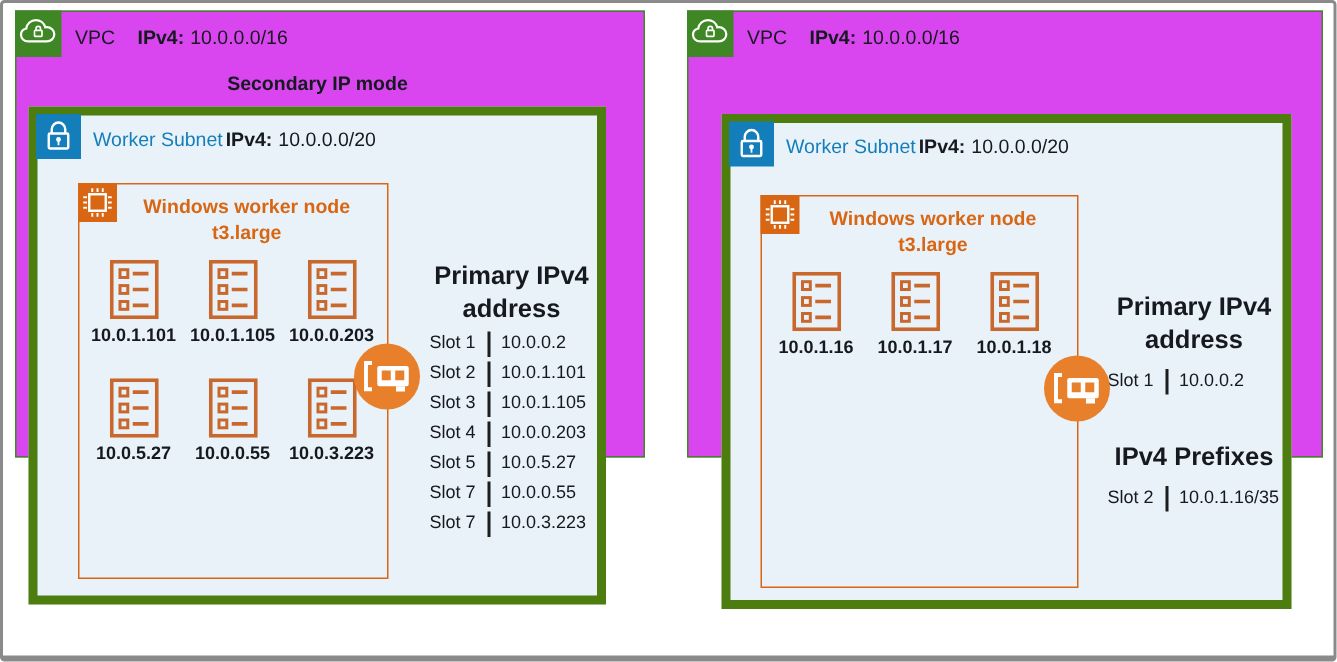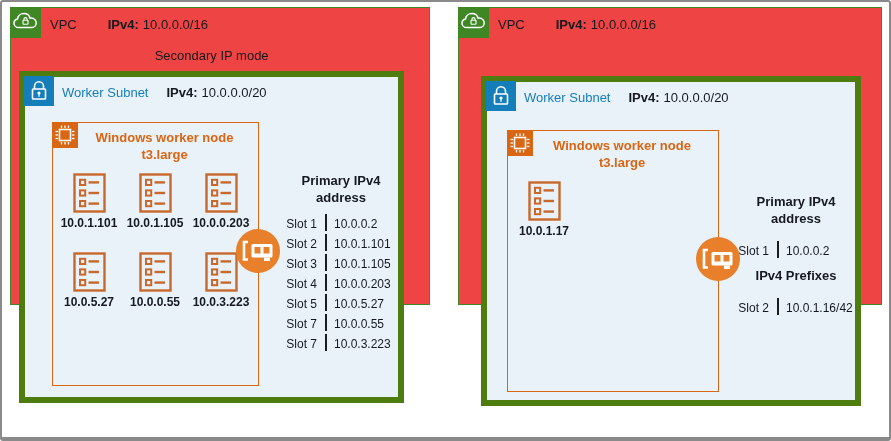--- a/index.html
+++ b/index.html
@@ -3,46 +3,46 @@
 <meta charset="utf-8">
 <style>
   html,body { margin:0; padding:0; }
   body {
     width:891px; height:441px; position:relative; background:#ffffff;
     font-family:"Liberation Sans", sans-serif; color:#16191F; overflow:hidden;
   }
   .frame { position:absolute; inset:0; border:2px solid #8a8a8a; border-bottom-width:4px;
            border-radius:3px; box-sizing:border-box; pointer-events:none; }
 
-  .panel { position:absolute; top:7px; height:298px; background:#ef4444;
+  .panel { position:absolute; top:7px; height:298px; background:#d946ef;
            border:1px solid #3F8624; box-sizing:border-box; }
   .panel.p0 { left:10px;  width:420px; }
   .panel.p1 { left:458px; width:424px; }
 
   .vpc-icon { position:absolute; left:-1px; top:-1px; width:31px; height:31px;
               background:#3F8624; display:flex; align-items:center; justify-content:center; }
   .vpc-head { position:absolute; left:39px; top:9px; font-size:13px; white-space:nowrap;
               display:flex; align-items:baseline; }
-  .ip-pair { margin-left:31px; }
+  .ip-pair { margin-left:15px; }
   .ip-pair b { font-weight:bold; }
   .ip-pair .val { margin-left:4px; }
 
   .mode-title { position:absolute; top:40px; left:0; width:96%; text-align:center;
-                font-weight:normal; font-size:13px; }
+                font-weight:bold; font-size:13px; }
 
   .subnet { position:absolute; background:#E9F2F9; border:6px solid #4d7c0f; box-sizing:border-box; }
   .p0 .subnet { left:8px;  top:63px; width:385px; height:332px; }
   .p1 .subnet { left:22px; top:68px; width:380px; height:330px; }
 
   .lock-icon { position:absolute; left:-1px; top:-1px; width:30px; height:30px;
                background:#147EBA; display:flex; align-items:center; justify-content:center; }
   .subnet-head { position:absolute; left:37px; top:8px; font-size:13px; white-space:nowrap;
                  display:flex; align-items:baseline; }
   .subnet-label { color:#147EBA; }
-  .subnet-head .ip-pair { margin-left:18px; }
+  .subnet-head .ip-pair { margin-left:2px; }
 
   .worker { position:absolute; border:1px solid #D86613; }
   .p0 .worker { left:27px; top:45px; width:205px; height:262px; }
   .p1 .worker { left:20px; top:48px; width:210px; height:260px; }
 
   .cpu-icon { position:absolute; left:-1px; top:-1px; width:26px; height:26px;
               background:#D86613; display:flex; align-items:center; justify-content:center; }
   .worker-title { margin:7px 0 0 18px; text-align:center; color:#D86613; font-weight:bold;
                   font-size:13px; line-height:1.3; }
 
@@ -52,28 +52,28 @@
   .pod svg { width:33px; height:40px; display:block; }
   .pod-ip { margin-top:3px; font-weight:bold; font-size:12px; white-space:nowrap; }
 
   .eni { position:absolute; top:106px; right:-22px; width:44px; height:44px;
          background:#E8802B; border-radius:50%; z-index:2;
          display:flex; align-items:center; justify-content:center; }
 
   .slots { position:absolute; font-size:12px; }
   .p0 .slots { left:250px; top:96px;  width:132px; }
   .p1 .slots { left:240px; top:112px; width:138px; }
-  .sect-title { font-weight:bold; font-size:13px; text-align:center; line-height:1.3;
+  .sect-title { font-weight:bold; font-size:17px; text-align:center; line-height:1.3;
                 width:112px; margin:0 auto 4px auto; }
-  .slot-row { display:flex; align-items:flex-end; height:20px; }
+  .slot-row { display:flex; align-items:flex-start; height:20px; }
   .slot-label { width:42px; text-align:right; flex:none; white-space:nowrap; }
   .slot-div { width:2px; height:17px; background:#1d1d1d; margin:0 7px 0 8px; flex:none; }
   .slot-value { white-space:nowrap; }
   .p1 .slot-row { height:22px; }
-  .p1 .sect + .sect { margin-top:10px; }
+  .p1 .sect + .sect { margin-top:26px; }
   .p1 .sect-title { margin-bottom:8px; }
 </style>
 </head>
 <body>
 
 <div class="frame"></div>
 
 <div class="panel p0">
   <div class="vpc-icon">
     <svg width="31" height="31" viewBox="0 0 31 31">
@@ -328,21 +328,49 @@
               <g fill="none" stroke="#C9682C">
                 <rect x="1.5" y="1.5" width="30" height="37" stroke-width="2.4"></rect>
                 <rect x="7" y="6.8" width="5.2" height="5.2" stroke-width="2"></rect>
                 <line x1="15.5" y1="9.4" x2="26" y2="9.4" stroke-width="2.4"></line>
                 <rect x="7" y="17.4" width="5.2" height="5.2" stroke-width="2"></rect>
                 <line x1="15.5" y1="20" x2="26" y2="20" stroke-width="2.4"></line>
                 <rect x="7" y="28" width="5.2" height="5.2" stroke-width="2"></rect>
                 <line x1="15.5" y1="30.6" x2="26" y2="30.6" stroke-width="2.4"></line>
               </g>
             </svg>
+          <div class="pod-ip">10.0.1.16</div>
+        </div>
+        <div class="pod">
+          <svg viewBox="0 0 33 40">
+              <g fill="none" stroke="#C9682C">
+                <rect x="1.5" y="1.5" width="30" height="37" stroke-width="2.4"></rect>
+                <rect x="7" y="6.8" width="5.2" height="5.2" stroke-width="2"></rect>
+                <line x1="15.5" y1="9.4" x2="26" y2="9.4" stroke-width="2.4"></line>
+                <rect x="7" y="17.4" width="5.2" height="5.2" stroke-width="2"></rect>
+                <line x1="15.5" y1="20" x2="26" y2="20" stroke-width="2.4"></line>
+                <rect x="7" y="28" width="5.2" height="5.2" stroke-width="2"></rect>
+                <line x1="15.5" y1="30.6" x2="26" y2="30.6" stroke-width="2.4"></line>
+              </g>
+            </svg>
           <div class="pod-ip">10.0.1.17</div>
+        </div>
+        <div class="pod">
+          <svg viewBox="0 0 33 40">
+              <g fill="none" stroke="#C9682C">
+                <rect x="1.5" y="1.5" width="30" height="37" stroke-width="2.4"></rect>
+                <rect x="7" y="6.8" width="5.2" height="5.2" stroke-width="2"></rect>
+                <line x1="15.5" y1="9.4" x2="26" y2="9.4" stroke-width="2.4"></line>
+                <rect x="7" y="17.4" width="5.2" height="5.2" stroke-width="2"></rect>
+                <line x1="15.5" y1="20" x2="26" y2="20" stroke-width="2.4"></line>
+                <rect x="7" y="28" width="5.2" height="5.2" stroke-width="2"></rect>
+                <line x1="15.5" y1="30.6" x2="26" y2="30.6" stroke-width="2.4"></line>
+              </g>
+            </svg>
+          <div class="pod-ip">10.0.1.18</div>
         </div>
       </div>
 
       <div class="eni">
         <svg width="44" height="44" viewBox="0 0 44 44">
           <path d="M12 13 H8 V30.5 H12" fill="none" stroke="#fff" stroke-width="2.6"></path>
           <rect x="15.5" y="15" width="21" height="13.5" rx="1.5" fill="#fff"></rect>
           <rect x="18.5" y="18" width="6" height="6.5" fill="#E8802B"></rect>
           <rect x="27.5" y="18" width="6" height="6.5" fill="#E8802B"></rect>
           <rect x="28" y="28.5" width="6" height="3.5" fill="#fff"></rect>
@@ -357,18 +385,18 @@
           <span class="slot-label">Slot 1</span>
           <span class="slot-div"></span>
           <span class="slot-value">10.0.0.2</span>
         </div>
       </div>
       <div class="sect">
         <div class="sect-title">IPv4 Prefixes</div>
         <div class="slot-row">
           <span class="slot-label">Slot 2</span>
           <span class="slot-div"></span>
-          <span class="slot-value">10.0.1.16/42</span>
+          <span class="slot-value">10.0.1.16/35</span>
         </div>
       </div>
     </div>
   </div>
 </div>
 
 </body></html>

